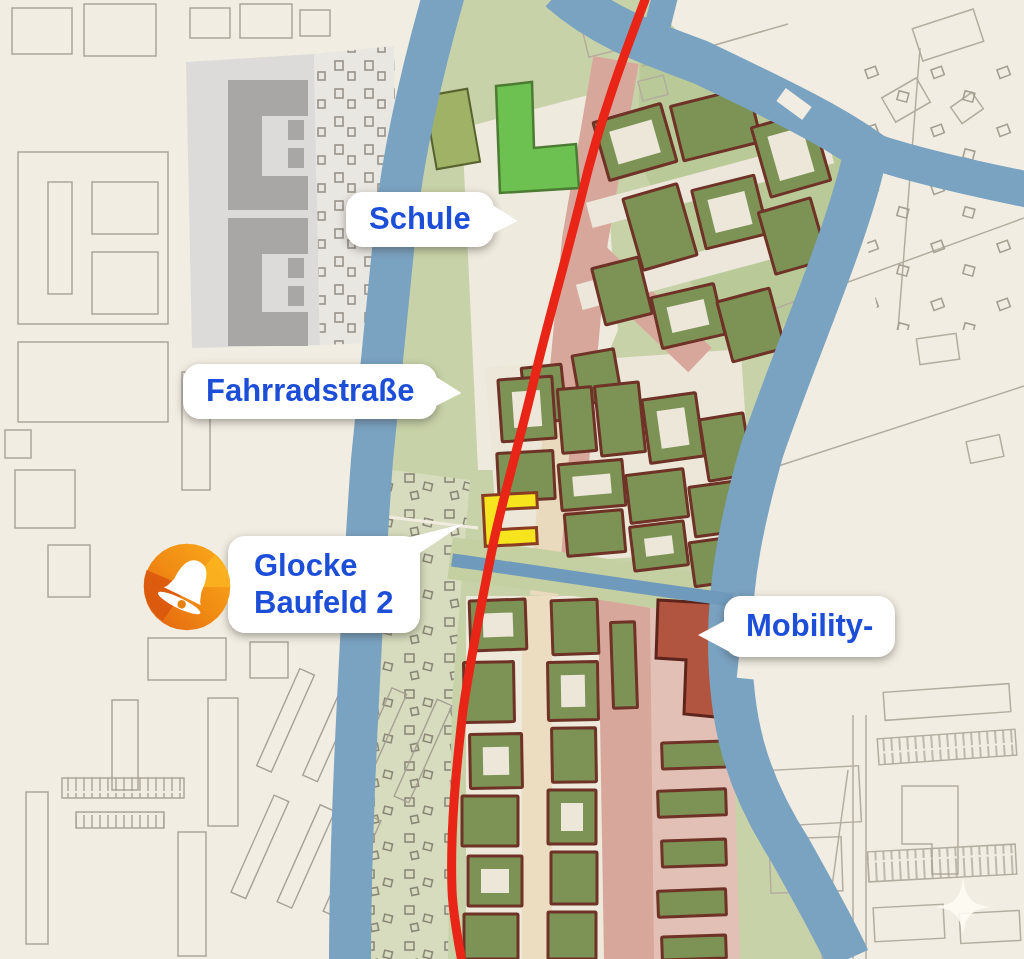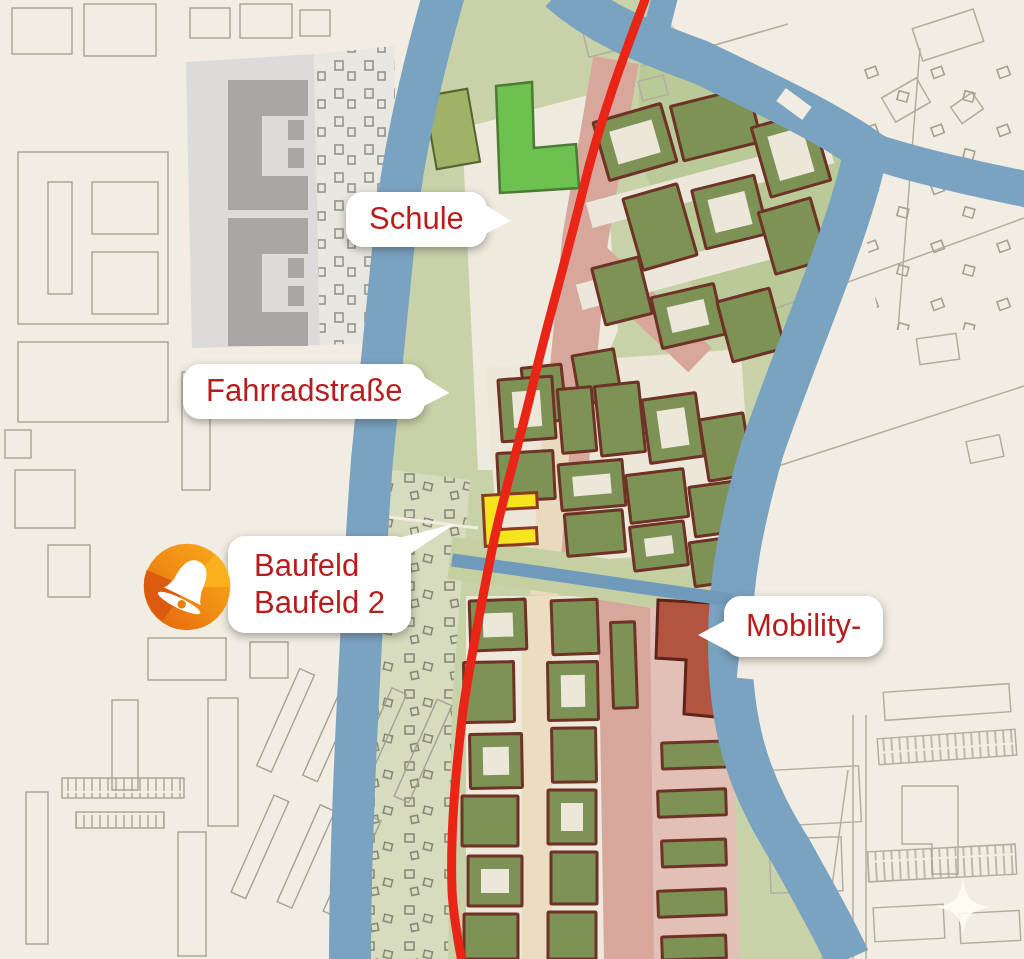--- a/index.html
+++ b/index.html
@@ -1,21 +1,21 @@
 <!DOCTYPE html>
 <html><head>
 <meta charset="utf-8">
 <style>
   html,body{margin:0;padding:0;}
   #stage{position:relative;width:1024px;height:959px;overflow:hidden;
          background:#f1ede2;font-family:"Liberation Sans",sans-serif;}
   #map-svg{position:absolute;left:0;top:0;}
   .bubble{position:absolute;background:#ffffff;border-radius:17px;
           box-shadow:0 3px 9px rgba(50,45,40,.42);
-          font-weight:400;font-size:31px;line-height:1.18;color:#b91c1c;
+          font-weight:700;font-size:31px;line-height:1.18;color:#1d4ed8;
           padding:9px 23px;white-space:nowrap;z-index:5;}
   .tail{position:absolute;background:#ffffff;}
   .tail-right{right:-24px;top:50%;transform:translateY(-50%);
               width:28px;height:32px;clip-path:polygon(0 0,100% 55%,0 100%);}
   .tail-left{left:-26px;top:38%;width:30px;height:32px;
              clip-path:polygon(100% 0,0 50%,100% 100%);}
   .tail-upright{right:-44px;top:-14px;width:100px;height:46px;
                 clip-path:polygon(0 58%,100% 4%,34% 100%);}
   #bubble-schule{left:346px;top:192px;}
   #bubble-fahrrad{left:183px;top:364px;}
@@ -232,21 +232,21 @@
   <span>Schule</span>
   <div class="tail tail-right"></div>
 </div>
 
 <div class="bubble" id="bubble-fahrrad">
   <span>Fahrradstraße</span>
   <div class="tail tail-right"></div>
 </div>
 
 <div class="bubble" id="bubble-glocke">
-  <div>Baufeld</div>
+  <div>Glocke</div>
   <div>Baufeld 2</div>
   <div class="tail tail-upright"></div>
 </div>
 
 <div class="bubble" id="bubble-mobility">
   <div>Mobility-</div>
   <div class="tail tail-left"></div>
 </div>
 
 <div id="marker-glocke">

